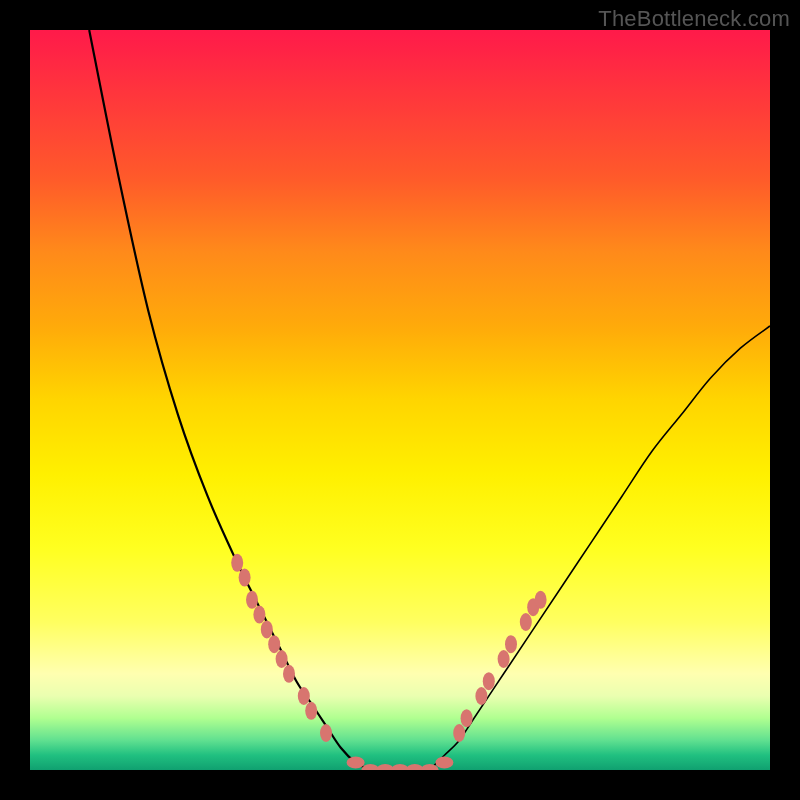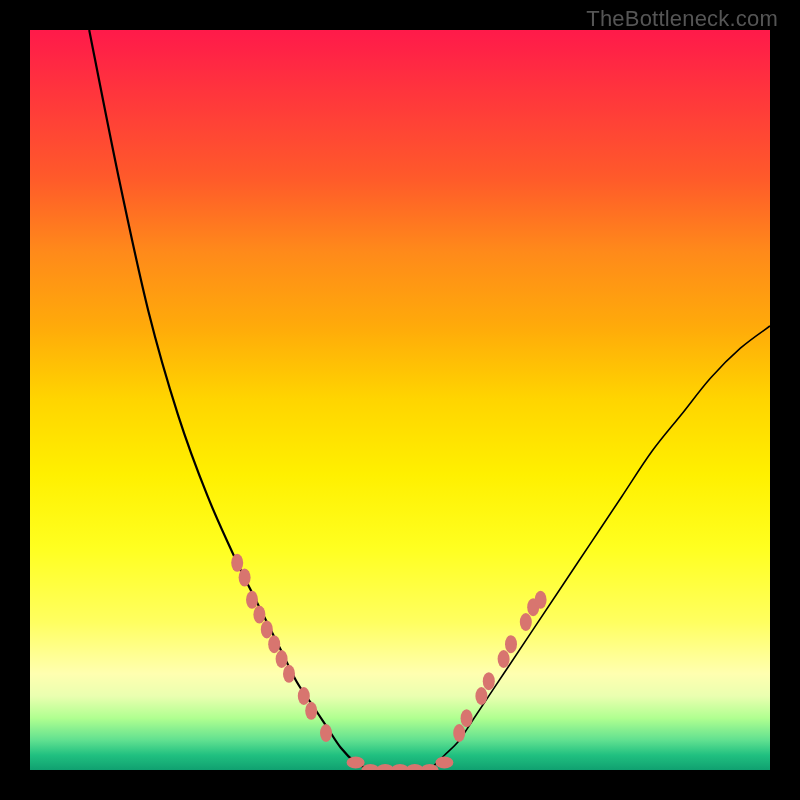--- a/index.html
+++ b/index.html
@@ -30,21 +30,21 @@
       #eaffb0 90%,
       #b0ff90 93%,
       #60e090 96%,
       #20c080 98%,
       #10a070 100%
     );
   }
   .watermark {
     position: absolute;
     top: 6px;
-    right: 22px;
+    right: 10px;
     font-family: Arial, Helvetica, sans-serif;
     font-size: 22px;
     color: #555;
     letter-spacing: 0.2px;
   }
   svg.curves {
     position: absolute;
     left: 0;
     top: 0;
     width: 740px;

